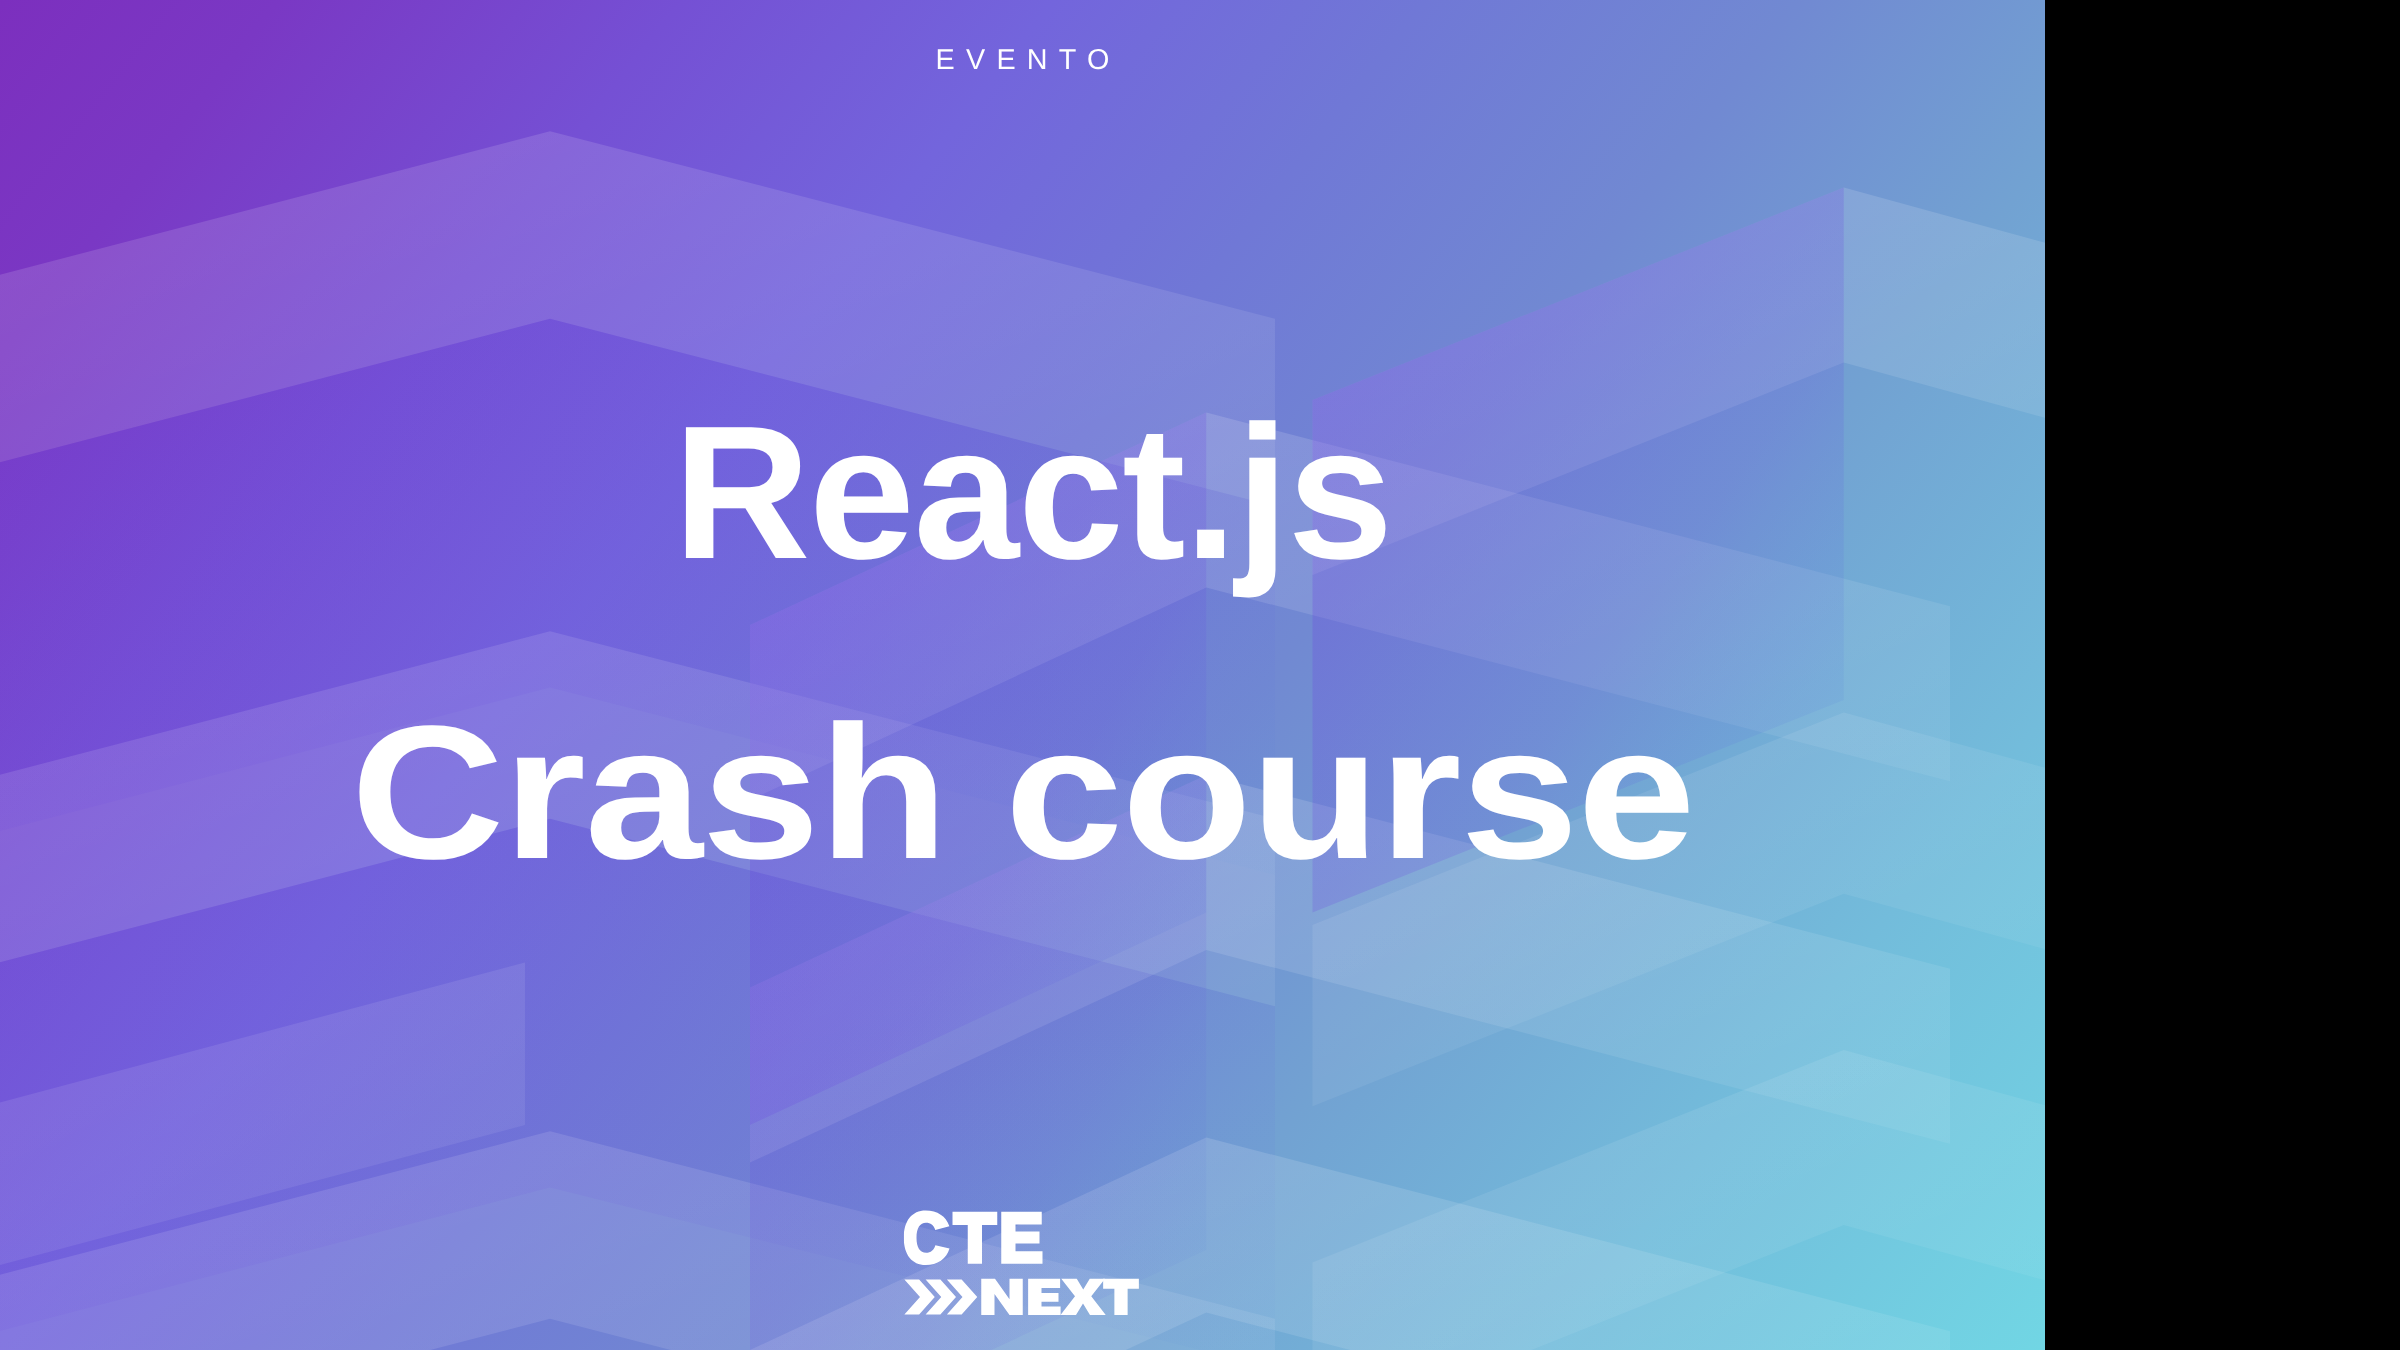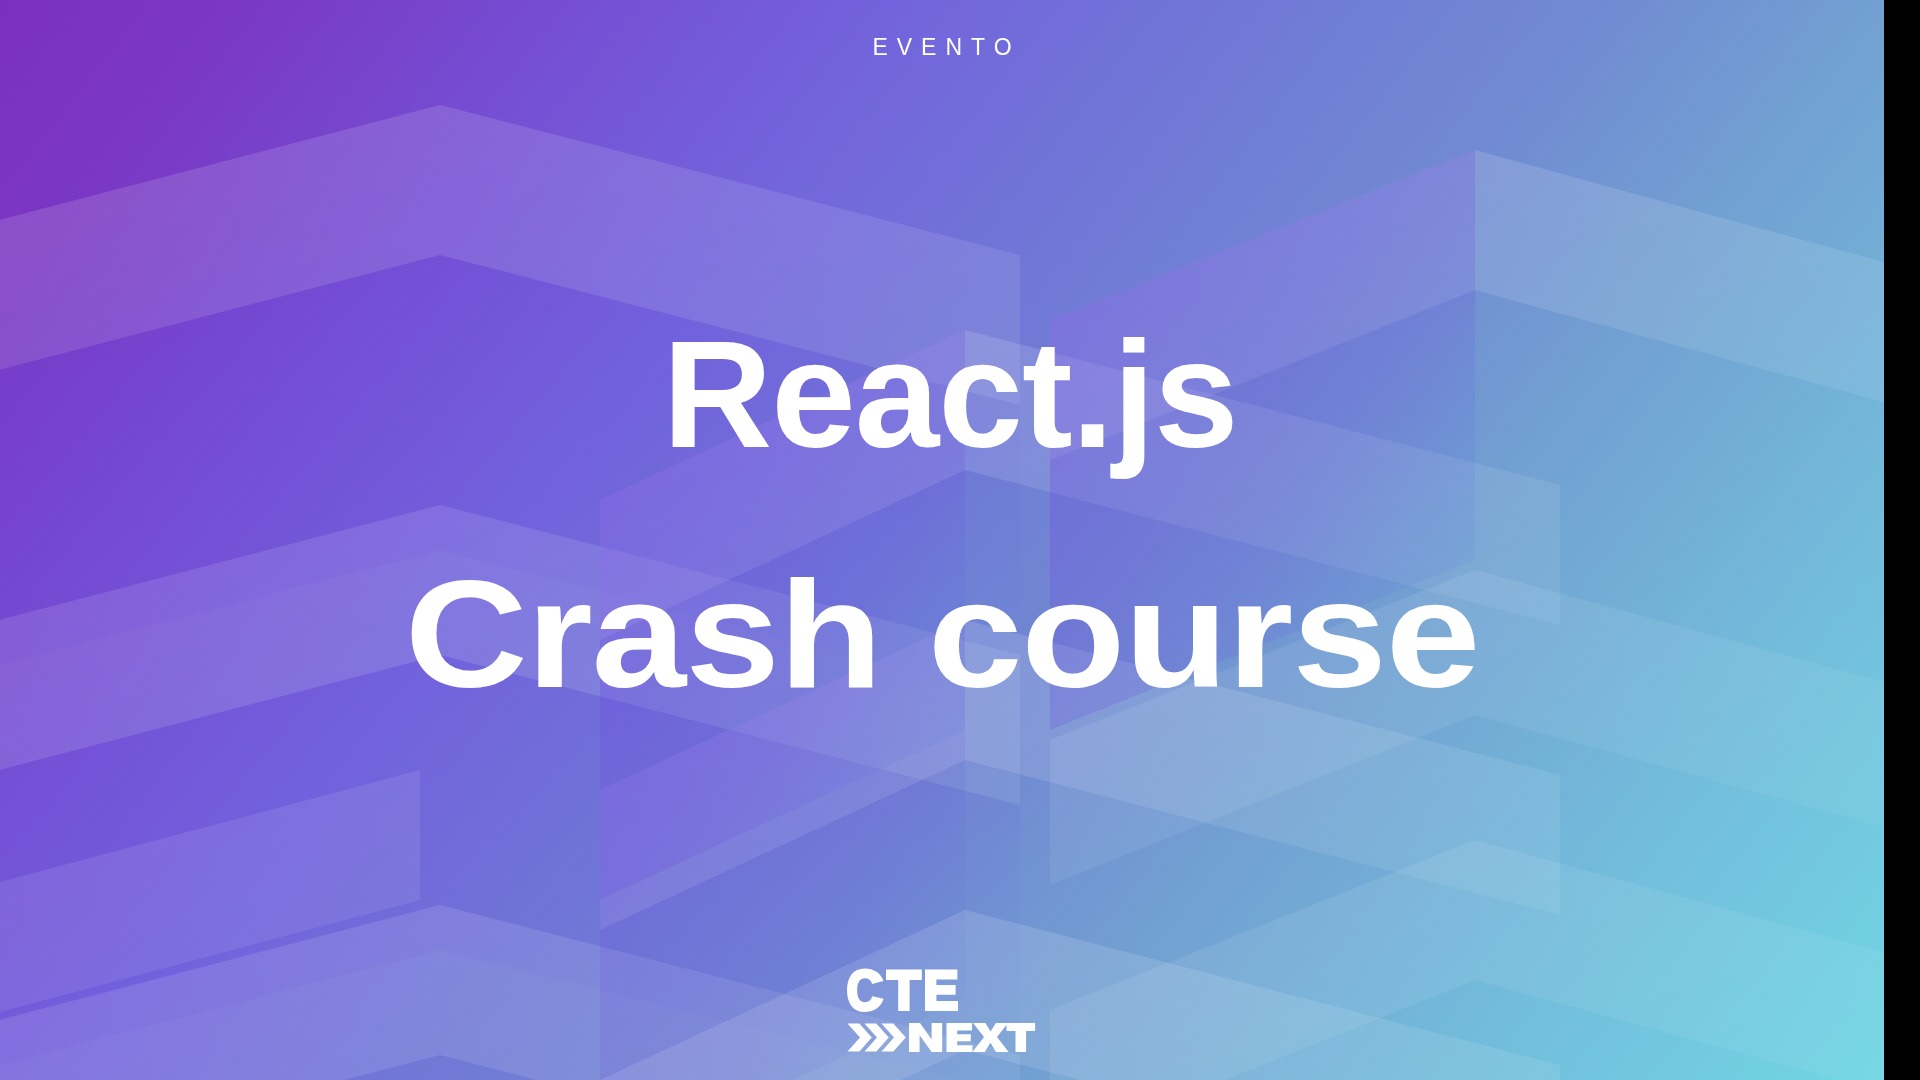--- a/index.html
+++ b/index.html
@@ -2,21 +2,21 @@
 <html><head>
 <meta charset="utf-8">
 <style>
   html, body {
     margin: 0;
     padding: 0;
     background: #000;
   }
   #slide {
     position: relative;
-    width: 1884px;
+    width: 1636px;
     height: 1080px;
     overflow: hidden;
     font-family: "Liberation Sans", sans-serif;
     
     background:
       linear-gradient(128deg,
         #7c2fbe 0%,
         #7a38c4 9%,
         #7550d4 22%,
         #7365dc 34%,

